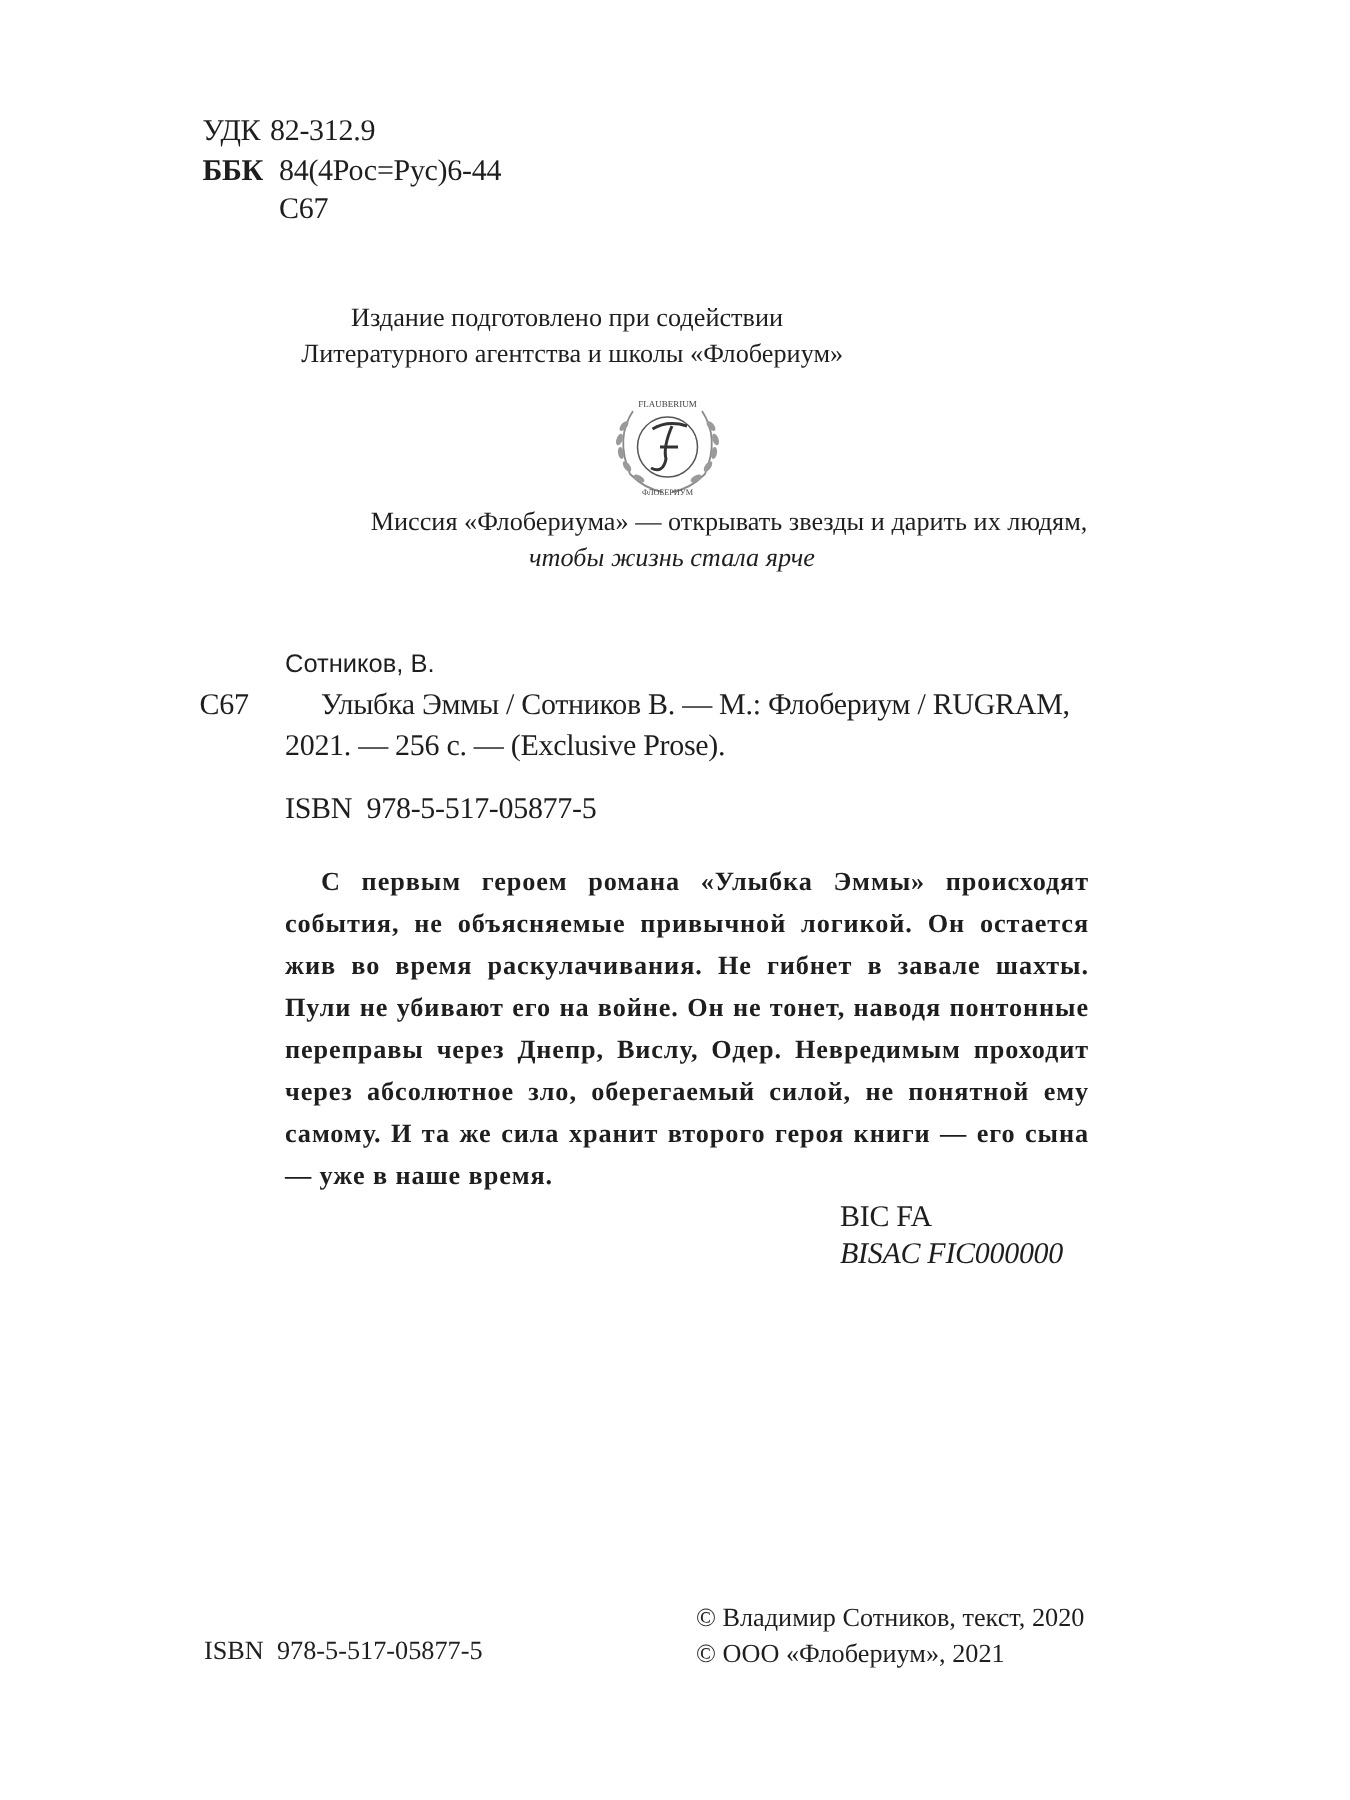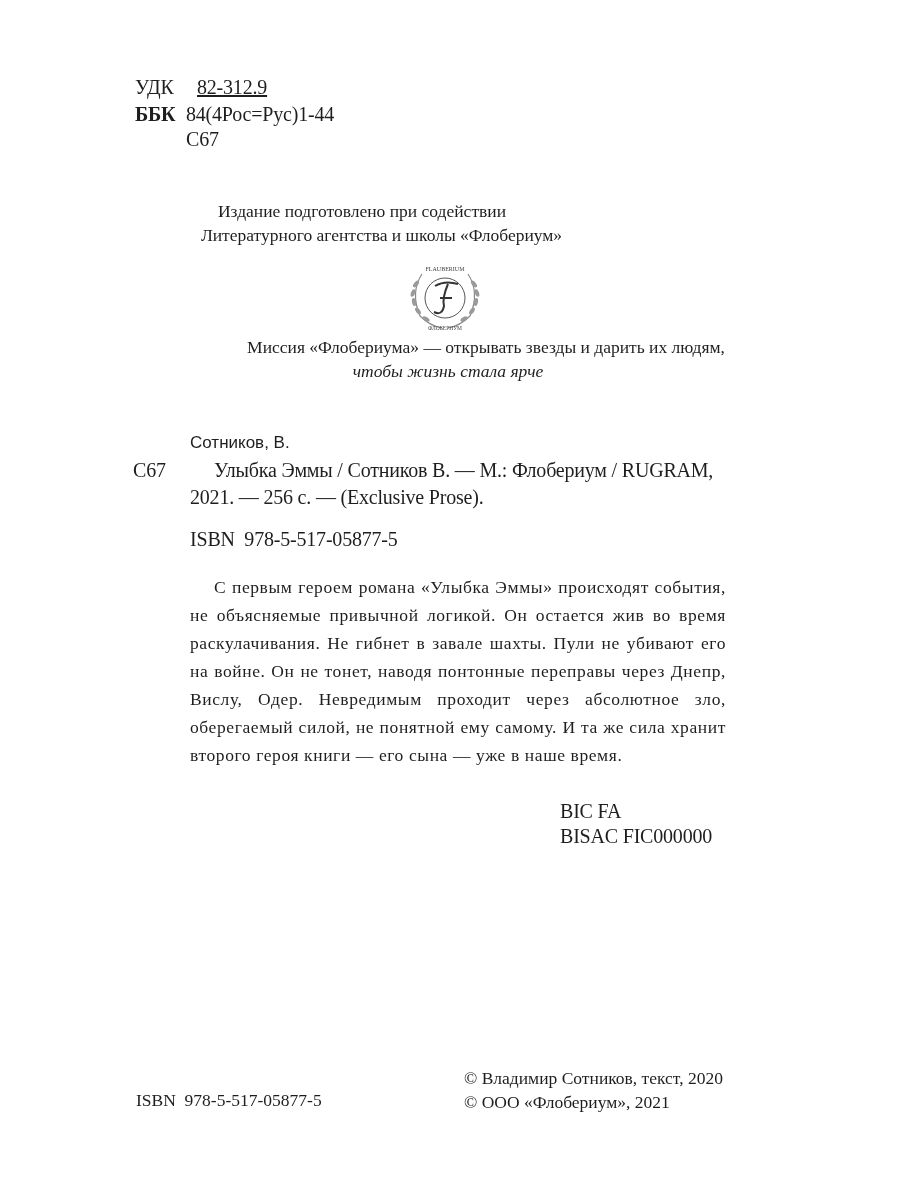--- a/index.html
+++ b/index.html
@@ -7,36 +7,36 @@
     width: 900px; height: 1200px; background: #ffffff; position: relative;
     font-family: "Liberation Serif", "DejaVu Serif", serif; color: #1e1e1e;
     overflow: hidden;
   }
   .abs { position: absolute; white-space: nowrap; }
   .t20 { font-size: 20px; letter-spacing: -0.2px; }
   .t18 { font-size: 17.5px; }
   .bold { font-weight: normal; font-family: "Liberation Sans", "DejaVu Sans", sans-serif; font-size: 17px; }
   .center { text-align: center; }
   .annot { position: absolute; left: 190px; top: 573px; width: 536px; font-size: 17.5px; line-height: 28px; text-align: justify; letter-spacing: 0.6px; }
-  .annot p { margin: 0; text-indent: 24px; }
+  .annot p { margin: 0; text-indent: 24px; font-weight: bold; }
   .logo { position: absolute; left: 402px; top: 262px; width: 86px; height: 70px; }
 </style>
 </head>
 <body>
 
 <div>
   <div class="abs t20" style="left:135px; top:76px;">УДК</div>
-  <div class="abs t20" style="left:197px; top:76px;text-decoration:underline;">82-312.9</div>
+  <div class="abs t20" style="left:180px; top:76px;">82-312.9</div>
   <div class="abs t20" style="left:135px; top:103px;font-weight:bold;">ББК</div>
-  <div class="abs t20" style="left:186px; top:103px;">84(4Рос=Рус)1-44</div>
+  <div class="abs t20" style="left:186px; top:103px;">84(4Рос=Рус)6-44</div>
   <div class="abs t20" style="left:186px; top:128px;">С67</div>
 </div>
 
 <div>
-  <div class="abs t18 center" style="left:0; width:724px; top:201px;">Издание подготовлено при содействии</div>
+  <div class="abs t18 center" style="left:16px; width:724px; top:201px;">Издание подготовлено при содействии</div>
   <div class="abs t18 center" style="left:0; width:763px; top:225px;">Литературного агентства и школы «Флобериум»</div>
 </div>
 
 <div class="logo">
   <svg width="86" height="70" viewBox="0 0 86 70">
     <g fill="none" stroke="#8a8a8a" stroke-width="1.2">
       <path d="M20 12 Q8 30 18 54 Q28 64 40 66"></path>
       <path d="M66 12 Q78 30 68 54 Q58 64 46 66"></path>
     </g>
     <g fill="#9a9a9a">
@@ -70,20 +70,20 @@
   <div class="abs t20" style="left:190px; top:486px;">2021. — 256 с. — (Exclusive Prose).</div>
   <div class="abs t20" style="left:190px; top:528px; white-space:pre;">ISBN  978-5-517-05877-5</div>
 </div>
 
 <div class="annot">
   <p>С первым героем романа «Улыбка Эммы» происходят события, не объясняемые привычной логикой. Он остается жив во время раскулачивания. Не гибнет в завале шахты. Пули не убивают его на войне. Он не тонет, наводя понтонные переправы через Днепр, Вислу, Одер. Невредимым проходит через абсолютное зло, оберегаемый силой, не понятной ему самому. И та же сила хранит второго героя книги — его сына — уже в наше время.</p>
 </div>
 
 <div>
   <div class="abs t20" style="left:560px; top:800px;">BIC FA</div>
-  <div class="abs t20" style="left:560px; top:825px;">BISAC FIC000000</div>
+  <div class="abs t20" style="left:560px; top:825px;font-style:italic;">BISAC FIC000000</div>
 </div>
 
 <div>
   <div class="abs t18" style="left:136px; top:1090px; white-space:pre;">ISBN  978-5-517-05877-5</div>
   <div class="abs t18" style="left:464px; top:1068px;">© Владимир Сотников, текст, 2020</div>
   <div class="abs t18" style="left:464px; top:1092px;">© ООО «Флобериум», 2021</div>
 </div>
 
 </body></html>

